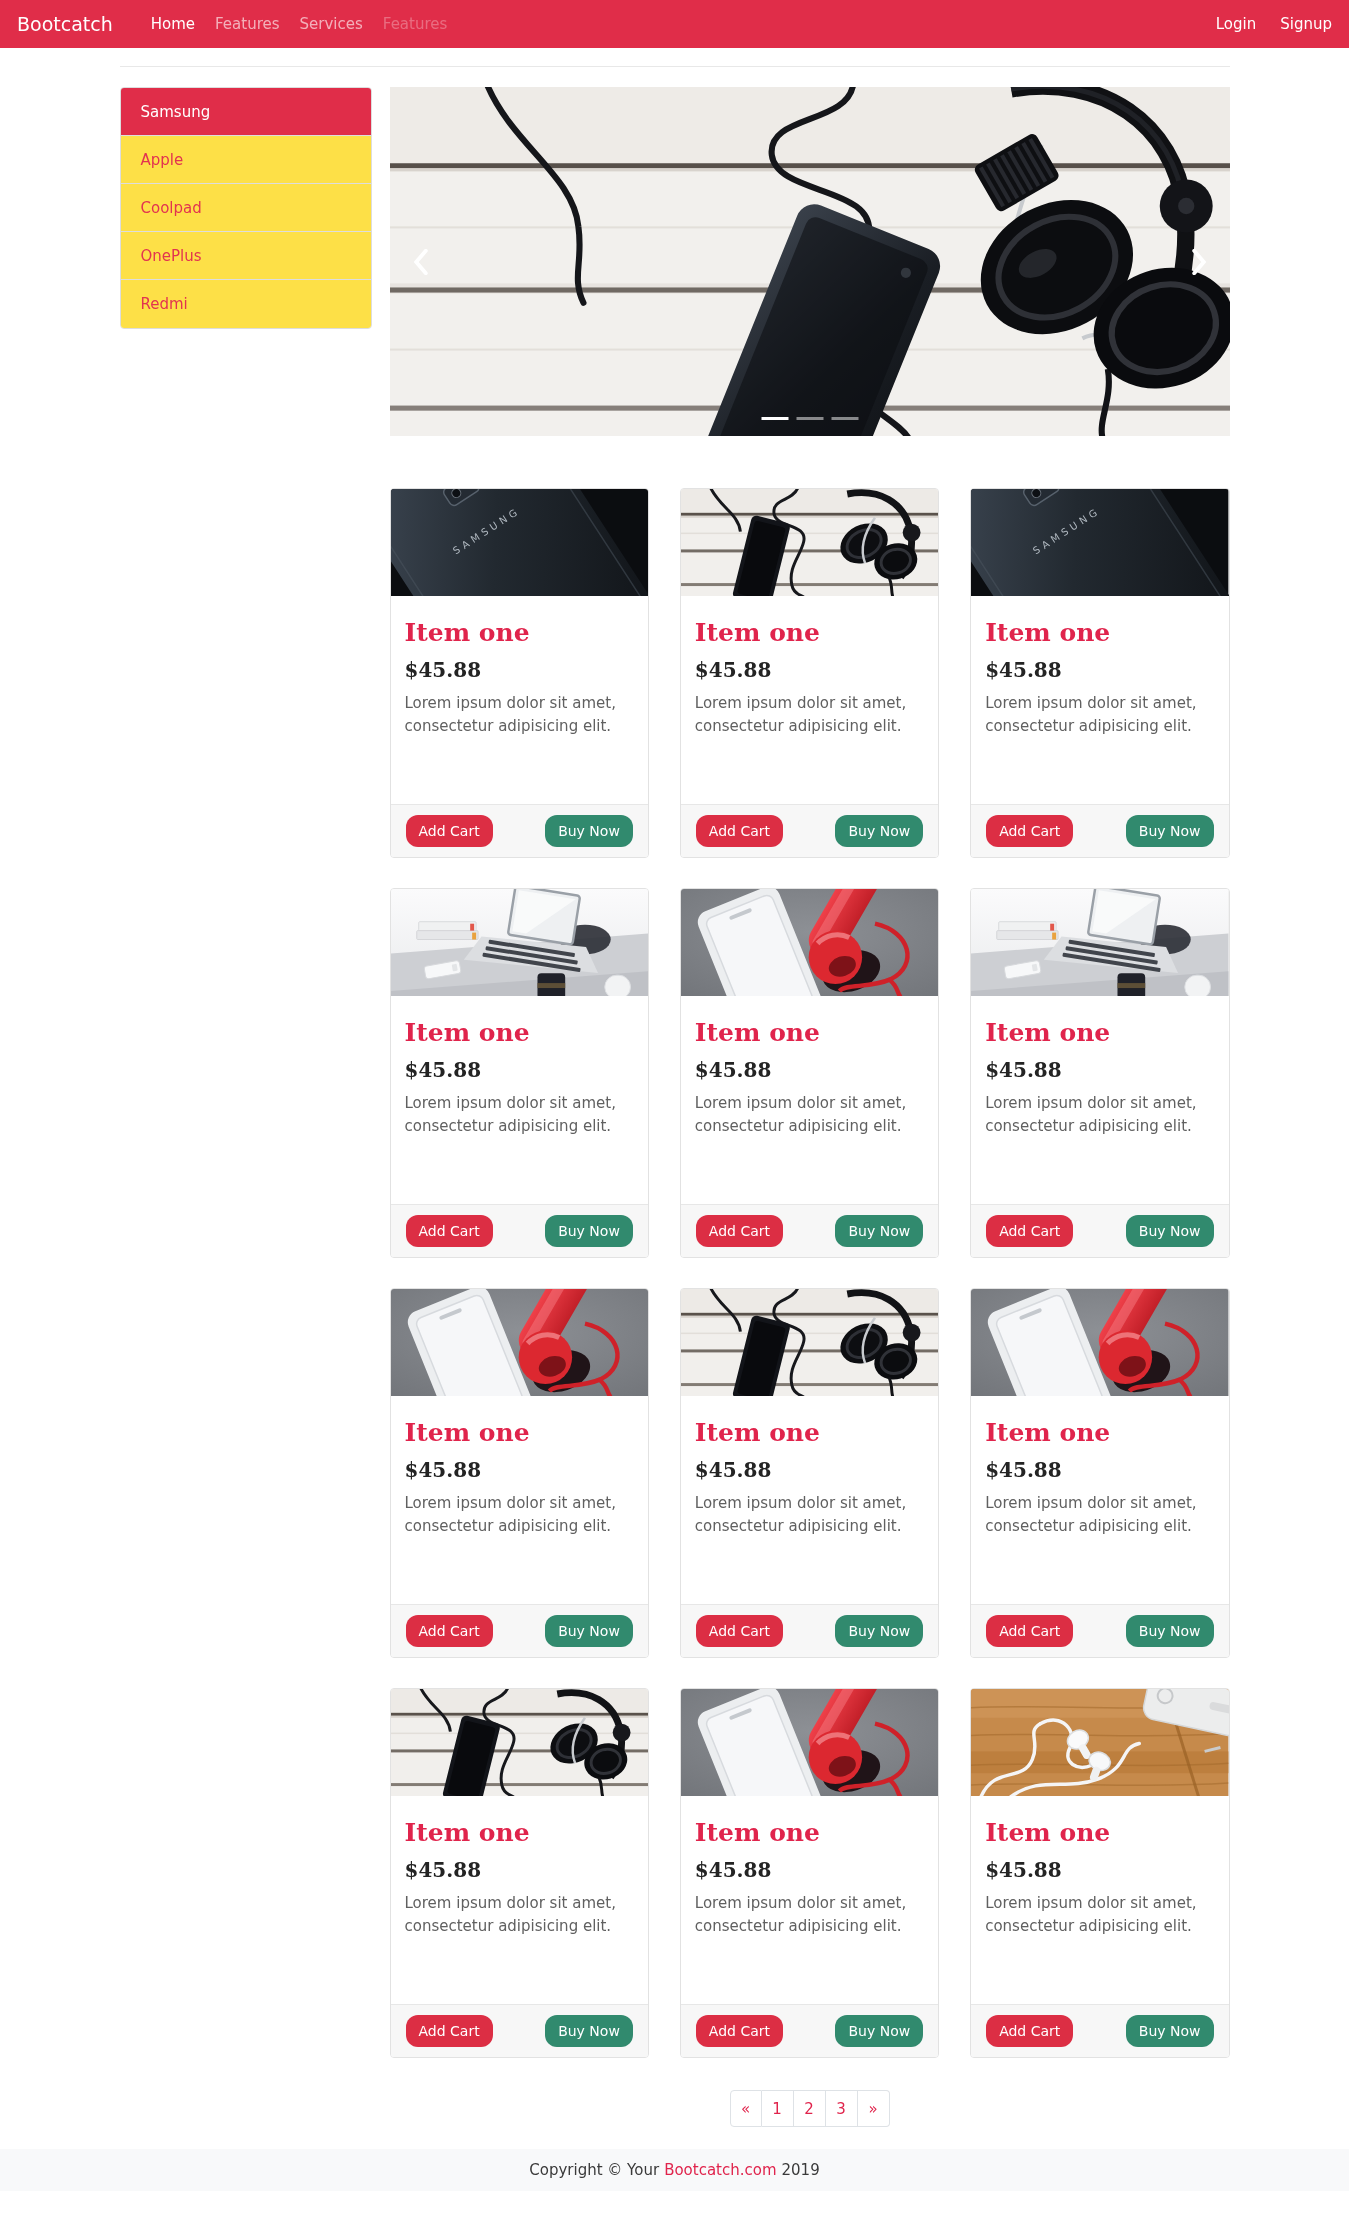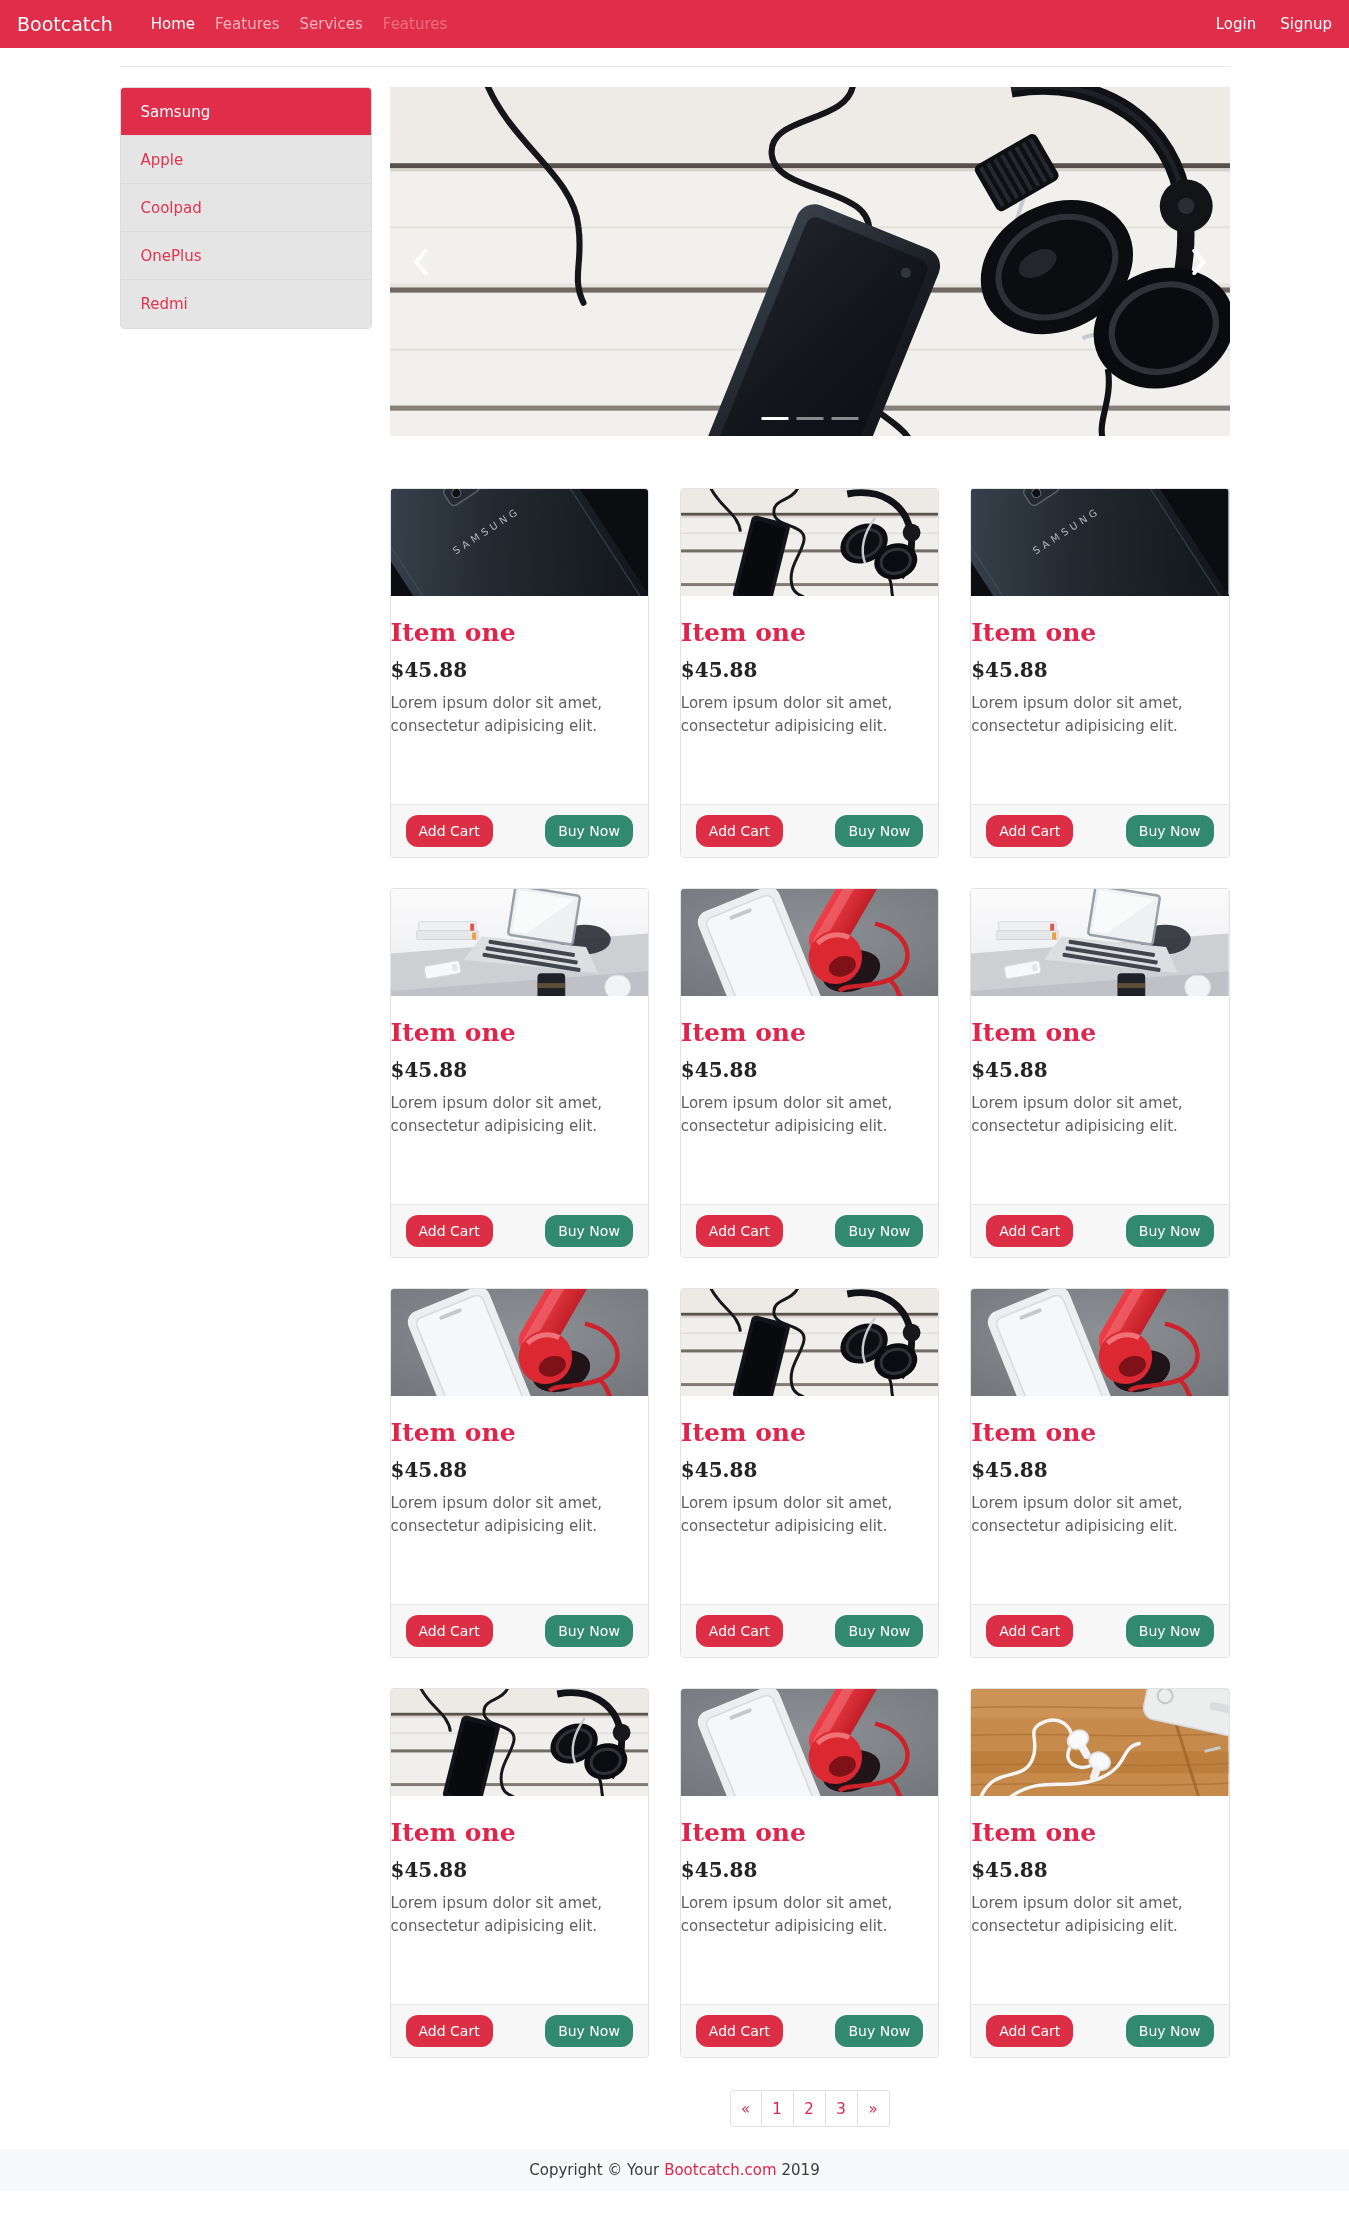--- a/index.html
+++ b/index.html
@@ -32,21 +32,21 @@
   }
   .title-hr { border:none; border-top:1px solid #e8e8e8; margin:18px 0 20px 0; }
 
   
   .layout { display:flex; gap:18px; align-items:flex-start; }
   .sidebar { width:252px; }
   .list-group { border-radius:4px; overflow:hidden; border:1px solid #ddd; }
   .list-item {
     height:48px; display:flex; align-items:center;
     padding:0 20px; font-size:15px; color:#e23350;
-    background:#e5e5e5; border-bottom:1px solid #ddd; cursor:pointer;
+    background:#fde047; border-bottom:1px solid #ddd; cursor:pointer;
   }
   .list-item:last-child { border-bottom:none; }
   .list-item.active { background:#e02d49; color:#fff; }
   .main { flex:1; }
 
   
   .carousel { position:relative; height:349px; overflow:hidden; }
   .carousel .slide-img, .carousel .slide-img svg { width:100%; height:100%; display:block; }
   .carousel-control {
     position:absolute; top:0; bottom:0; width:62px;
@@ -68,21 +68,21 @@
     margin-top:52px;
     display:grid; grid-template-columns:repeat(3,1fr);
     column-gap:31px; row-gap:30px;
   }
   .card {
     border:1px solid #e2e2e2; border-radius:4px; overflow:hidden;
     background:#fff; display:flex; flex-direction:column;
   }
   .card-img { height:107px; overflow:hidden; background:#eee; }
   .card-img svg { width:100%; height:100%; display:block; }
-  .card-body { padding:22px 17px 0 0; height:208px; }
+  .card-body { padding:22px 17px 0 14px; height:208px; }
   .card-title {
     font-family:"DejaVu Serif","Liberation Serif",serif;
     font-size:25px; font-weight:700; color:#e0244c;
   }
   .card-price {
     font-family:"DejaVu Serif","Liberation Serif",serif;
     font-size:20px; font-weight:700; color:#242424; margin-top:11px;
   }
   .card-desc { font-size:15px; line-height:1.55; color:#606060; margin-top:10px; }
   .card-footer {

